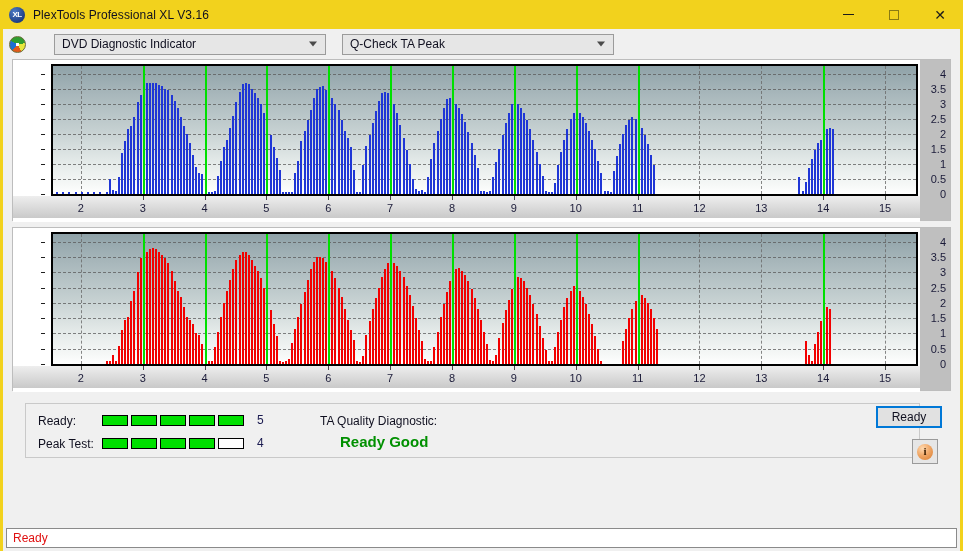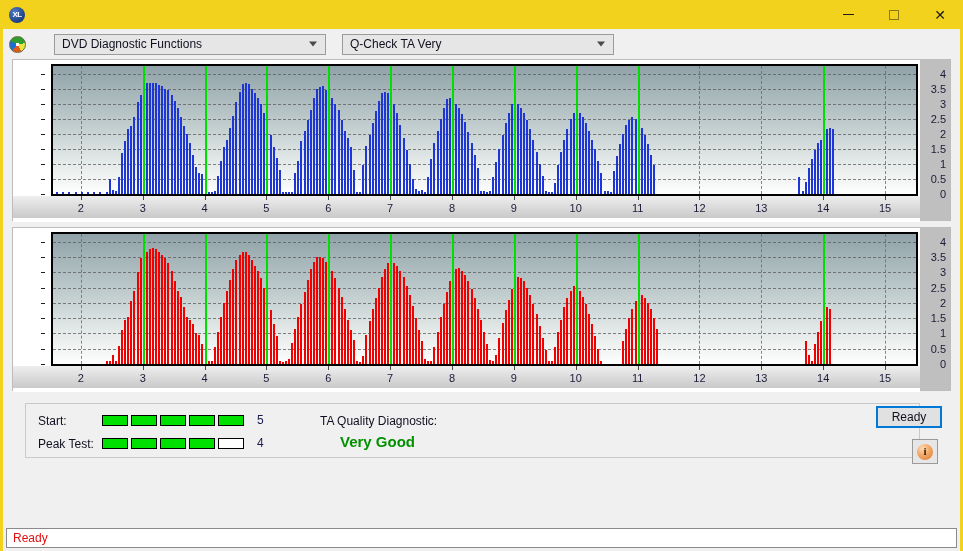--- a/index.html
+++ b/index.html
@@ -170,44 +170,45 @@
     font-size:12px;color:#e01010;
   }
 </style>
 </head>
 <body>
 
 <div class="window">
 
   <div class="titlebar">
     <div class="app-icon">XL</div>
+    <div class="title-text">PlexTools Professional XL V3.16</div>
     <div class="win-controls">
       <div class="win-btn">
           <span class="min-gl"></span>
         </div>
       <div class="win-btn">
           <span class="max-gl"></span>
         </div>
       <div class="win-btn">
           <span class="close-gl">✕</span>
         </div>
     </div>
   </div>
 
   <div class="client">
 
 
     <div class="toolbar">
       <div class="disc-icon"></div>
       <div class="combo combo-func" style="margin-left:22px;">
-        <span>DVD Diagnostic Functions</span>
+        <span>DVD Diagnostic Indicator</span>
         <span class="caret"></span>
       </div>
       <div class="combo combo-test" style="margin-left:10px;">
-        <span>Q-Check TA Very</span>
+        <span>Q-Check TA Peak</span>
         <span class="caret"></span>
       </div>
     </div>
 
     <div class="charts">
       <div class="chart-panel top">
         <div class="chart-inner" id="chart0">
             <div style="position: absolute; left: 0px; top: 0px; width: 907px; height: 162px; background: rgb(255, 255, 255);"></div>
             <div class="plot" style="left: 38px; top: 4px; width: 867px; height: 132px;">
               <div class="gridline-h" style="top: 128px;"></div>
@@ -760,42 +761,42 @@
               <div class="xtick" style="left: 872.068px;"></div>
               <div class="xlabel" style="left: 872.068px;">15</div>
             </div>
           </div>
       </div>
     </div>
 
     <div class="results">
       <div class="groupbox"></div>
 
-      <div class="res-label" style="left:26px;top:17px;">Start:</div>
+      <div class="res-label" style="left:26px;top:17px;">Ready:</div>
       <div class="meter" id="jitter-meter" style="left:90px;top:18px;">
           <div class="cell on"></div>
           <div class="cell on"></div>
           <div class="cell on"></div>
           <div class="cell on"></div>
           <div class="cell on"></div>
         </div>
       <div class="meter-val" style="left:245px;top:16px;">5</div>
 
       <div class="res-label" style="left:26px;top:40px;">Peak Test:</div>
       <div class="meter" id="peak-meter" style="left:90px;top:41px;">
           <div class="cell on"></div>
           <div class="cell on"></div>
           <div class="cell on"></div>
           <div class="cell on"></div>
           <div class="cell"></div>
         </div>
       <div class="meter-val" style="left:245px;top:39px;">4</div>
 
       <div class="tqi-label" style="left:308px;top:17px;">TA Quality Diagnostic:</div>
-      <div class="tqi-value" style="left:328px;top:36px;">Very Good</div>
+      <div class="tqi-value" style="left:328px;top:36px;">Ready Good</div>
 
       <div class="start-btn">Ready</div>
       <div class="info-btn">
         <div class="info-ball">i</div>
       </div>
     </div>
 
     <div class="statusbar">
       <span>Ready</span>
     </div>

